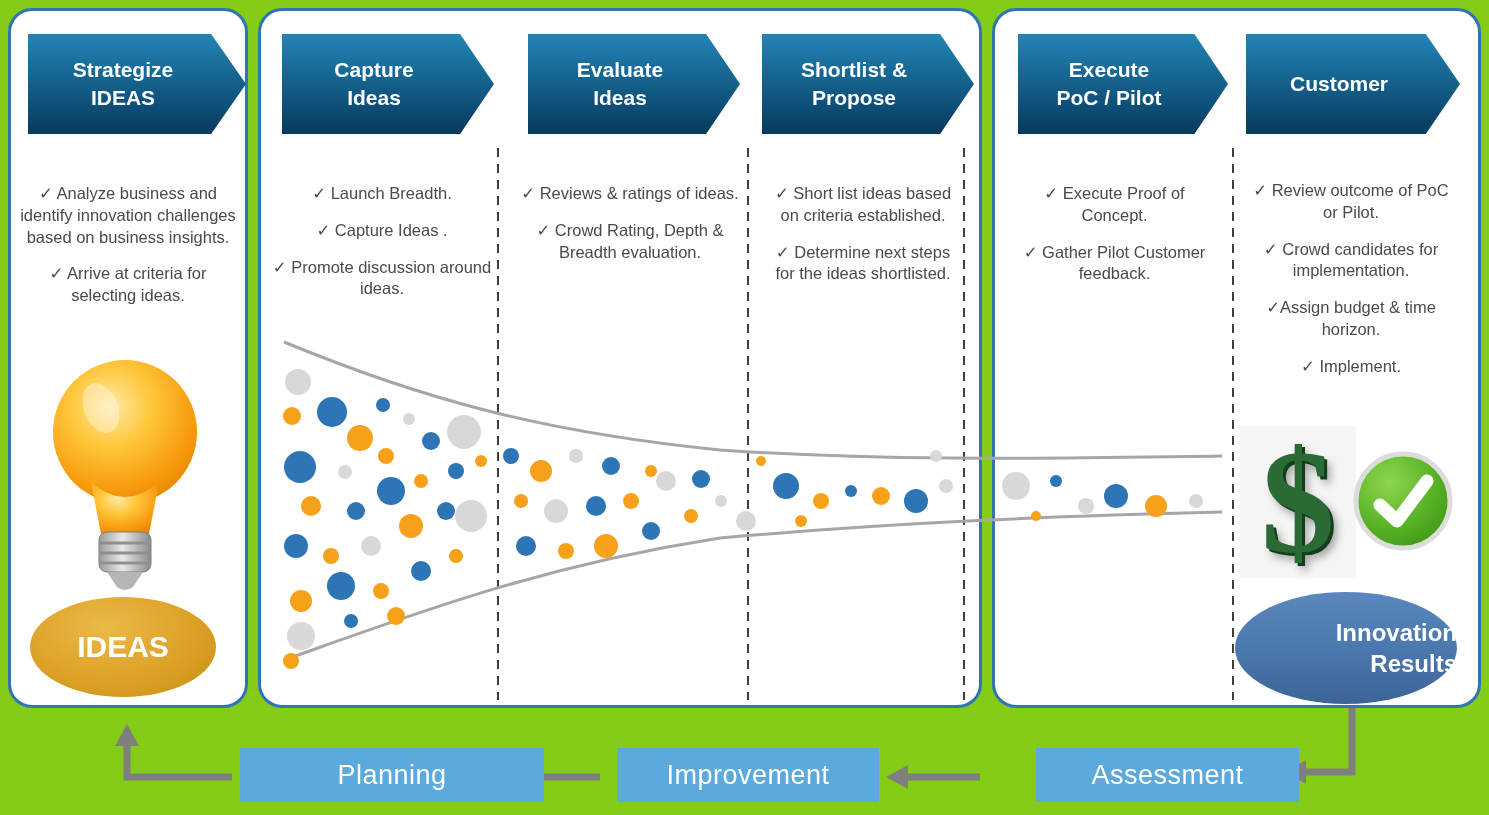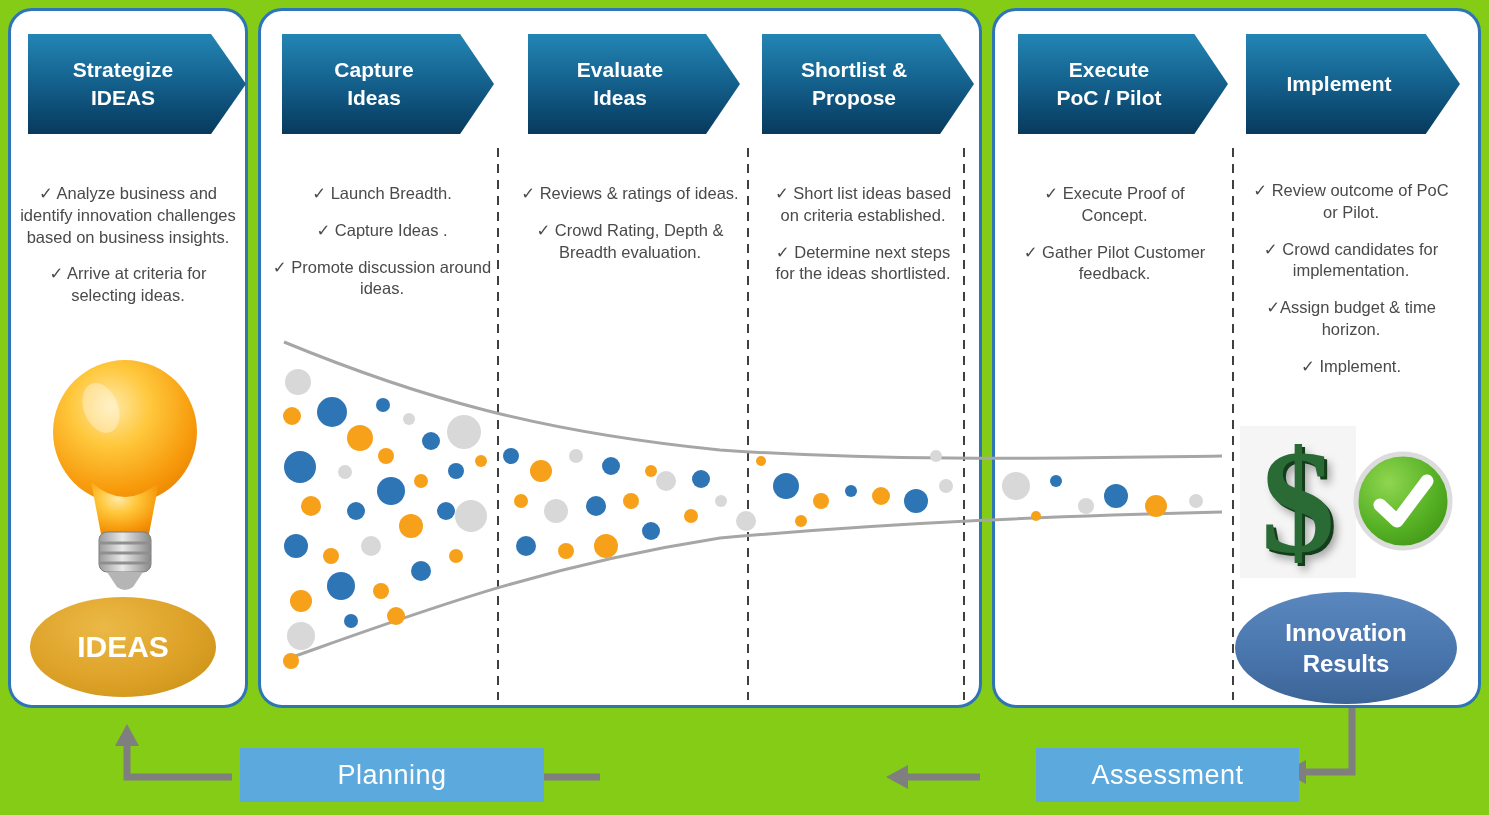--- a/index.html
+++ b/index.html
@@ -41,20 +41,21 @@
     display:flex; flex-direction:column; align-items:center; justify-content:center;
     color:#fff; font-weight:bold; text-align:center;
   }
   #ideas-badge {
     left:30px; top:597px; width:186px; height:100px; font-size:30px;
     background:radial-gradient(ellipse at 40% 30%, #EBB947 0%, #DDA127 55%, #C68E14 100%);
   }
   #results-badge {
     left:1235px; top:592px; width:222px; height:112px; font-size:24px; line-height:1.3;
     background:linear-gradient(180deg,#5B87BF 0%,#4A76AE 55%,#3C6496 100%);
+    align-items:flex-end;
   }
 
   .overlay { position:absolute; left:0; top:0; z-index:3; pointer-events:none; }
 
   .icon-abs { position:absolute; z-index:4; }
 
   #dollar-wrap {
     left:1240px; top:426px; width:116px; height:152px;
     background:#f5f5f5; display:flex; align-items:center; justify-content:center;
   }
@@ -197,21 +198,21 @@
       </div>
   </div>
   <div class="stage-arrow" style="left:1018px;width:210px">
     <div>
         <span>Execute</span>
         <span>PoC / Pilot</span>
       </div>
   </div>
   <div class="stage-arrow" style="left:1246px;width:214px">
     <div>
-        <span>Implement</span>
+        <span>Customer</span>
       </div>
   </div>
 
   <div class="bullets" style="left:20px;top:168px;width:216px">
     <p>✓ Analyze business and identify innovation challenges based on business insights.</p>
     <p>✓ Arrive at criteria for selecting ideas.</p>
   </div>
   <div class="bullets" style="left:272px;top:168px;width:220px">
     <p>✓ Launch Breadth.</p>
     <p>✓ Capture Ideas .</p>
@@ -279,17 +280,20 @@
   </svg>
 
   <div class="ellipse-badge" id="results-badge">
     <span>Innovation</span>
     <span>Results</span>
   </div>
 
   <div class="loop-box" id="loop-planning">
     <span>Planning</span>
   </div>
+  <div class="loop-box" id="loop-improvement">
+    <span>Improvement</span>
+  </div>
   <div class="loop-box" id="loop-assessment">
     <span>Assessment</span>
   </div>
 
 </div>
 
 </body></html>

